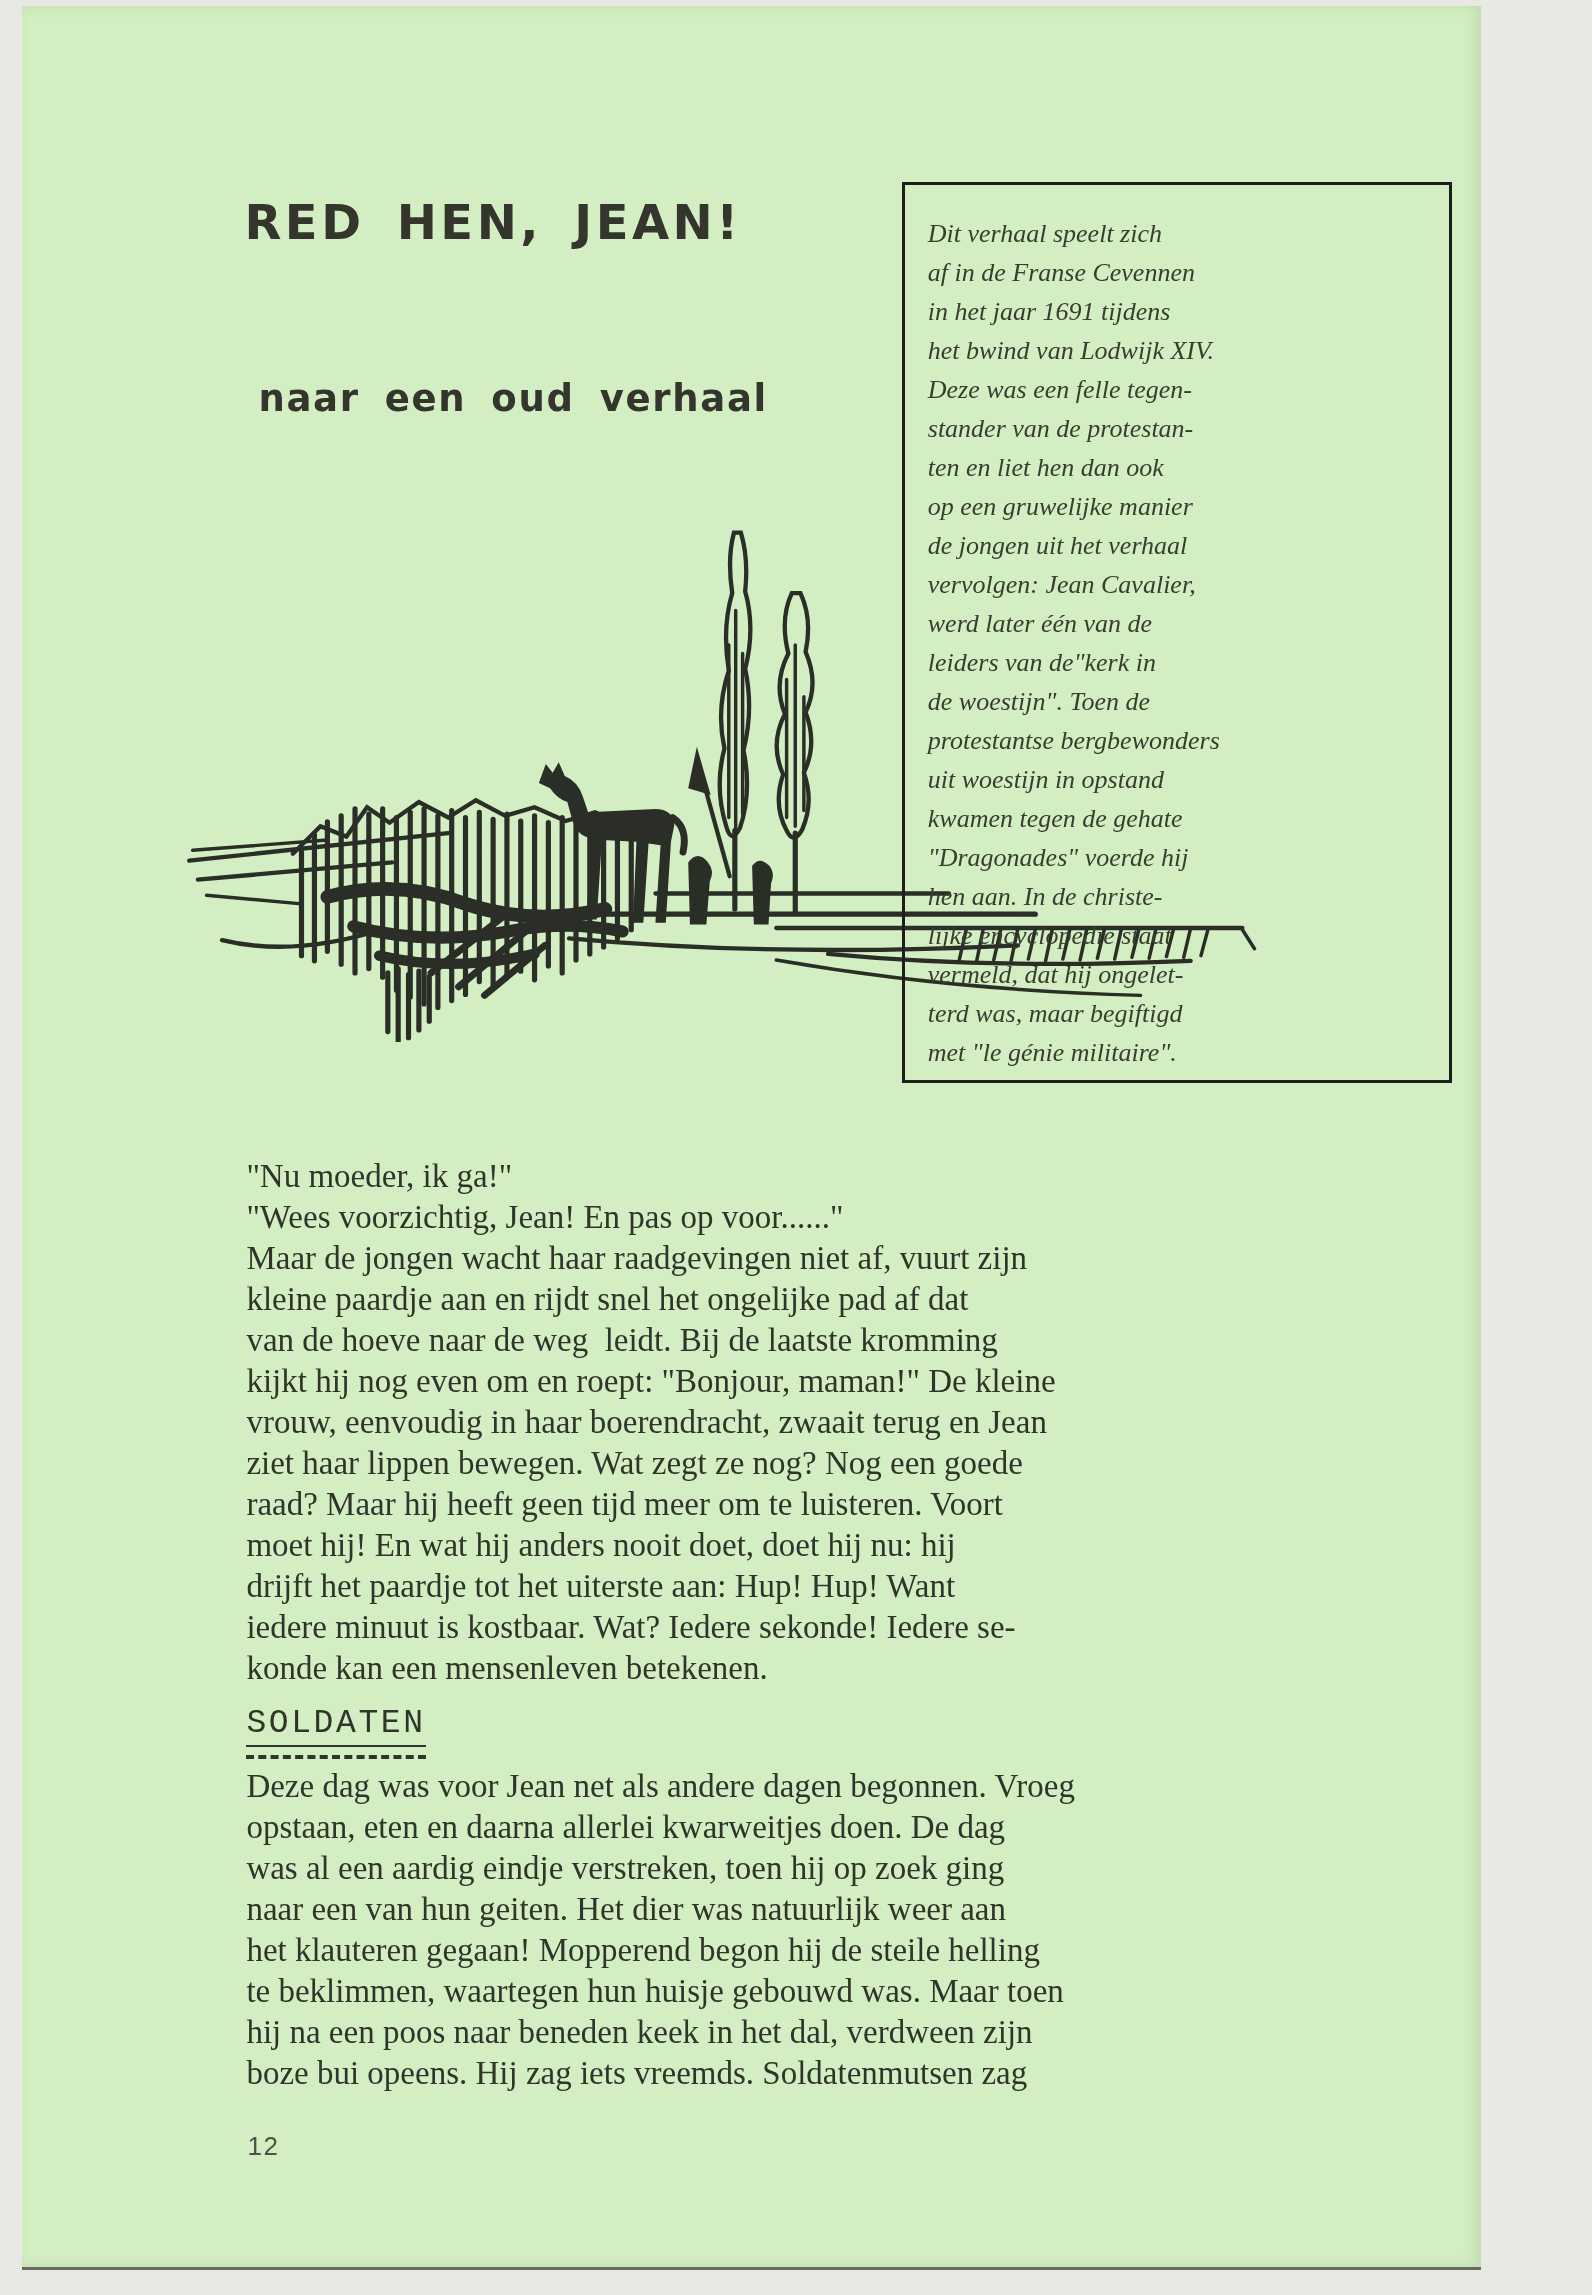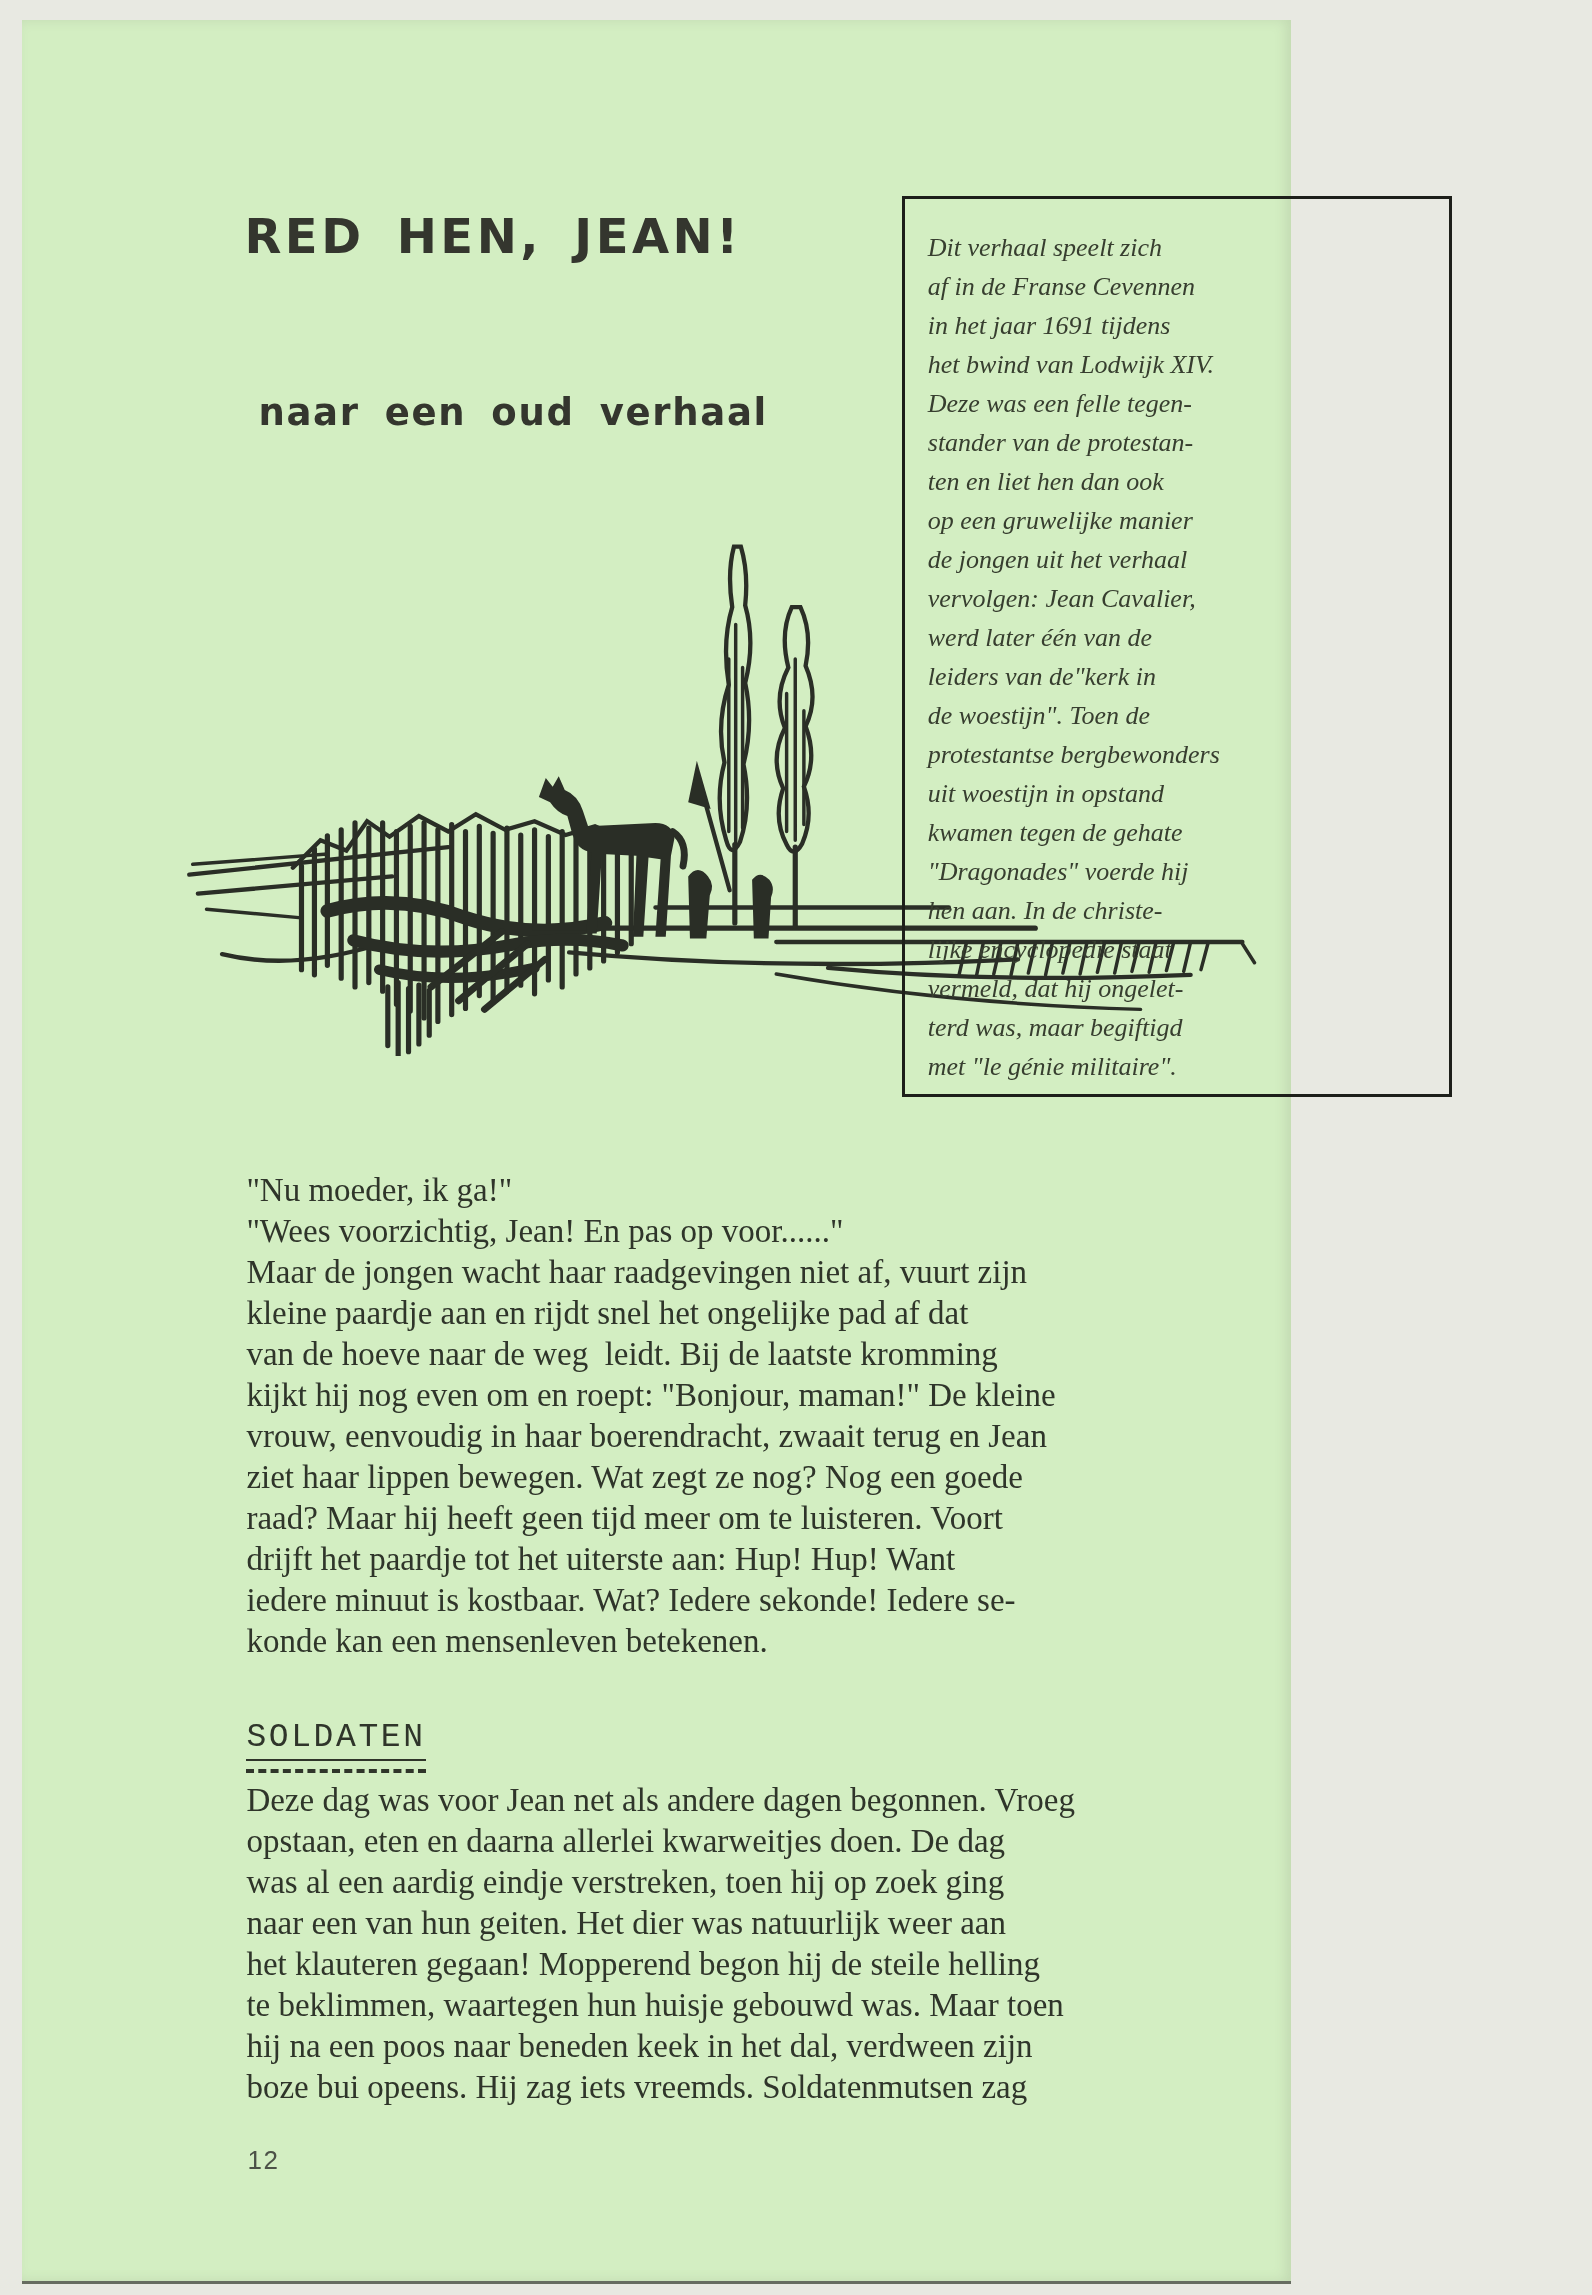--- a/index.html
+++ b/index.html
@@ -7,21 +7,21 @@
     --scan_bg:#e8e9e2; --page_number_ink:#4c5247; --sketch_ink:#2a2e26;
   }
   html,body{margin:0;padding:0;}
   body{
     width:1592px;height:2295px;position:relative;overflow:hidden;
     background:var(--scan_bg);
     font-family:"Liberation Mono","DejaVu Sans Mono",monospace;
     color:var(--ink);
   }
   .page{
-    position:absolute;left:22.4px;top:20px;width:1269px;height:2261px;
+    position:absolute;left:22.4px;top:6px;width:1459px;height:2261px;
     background:var(--paper);
     border-bottom:3.5px solid #666c60;
     box-shadow:inset -5.2px 0 12px rgba(120,130,110,0.18);
   }
   .title{
     position:absolute;left:222px;top:188px;margin:0;
     font-family:"DejaVu Sans","Liberation Sans",sans-serif;
     font-weight:bold;font-size:48px;letter-spacing:3.5px;word-spacing:12px;
     color:#34362e;
   }
@@ -134,20 +134,21 @@
   <div class="bodytext para1">
     <div class="tl">"Nu moeder, ik ga!"</div>
     <div class="tl">"Wees voorzichtig, Jean! En pas op voor......"</div>
     <div class="tl">Maar de jongen wacht haar raadgevingen niet af, vuurt zijn</div>
     <div class="tl">kleine paardje aan en rijdt snel het ongelijke pad af dat</div>
     <div class="tl">van de hoeve naar de weg  leidt. Bij de laatste kromming</div>
     <div class="tl">kijkt hij nog even om en roept: "Bonjour, maman!" De kleine</div>
     <div class="tl">vrouw, eenvoudig in haar boerendracht, zwaait terug en Jean</div>
     <div class="tl">ziet haar lippen bewegen. Wat zegt ze nog? Nog een goede</div>
     <div class="tl">raad? Maar hij heeft geen tijd meer om te luisteren. Voort</div>
+    <div class="tl">moet hij! En wat hij anders nooit doet, doet hij nu: hij</div>
     <div class="tl">drijft het paardje tot het uiterste aan: Hup! Hup! Want</div>
     <div class="tl">iedere minuut is kostbaar. Wat? Iedere sekonde! Iedere se-</div>
     <div class="tl">konde kan een mensenleven betekenen.</div>
   </div>
 
   <div class="bodytext headingwrap">
     <span class="heading-dash"><span class="heading">SOLDATEN</span></span>
   </div>
 
   <div class="bodytext para2">

